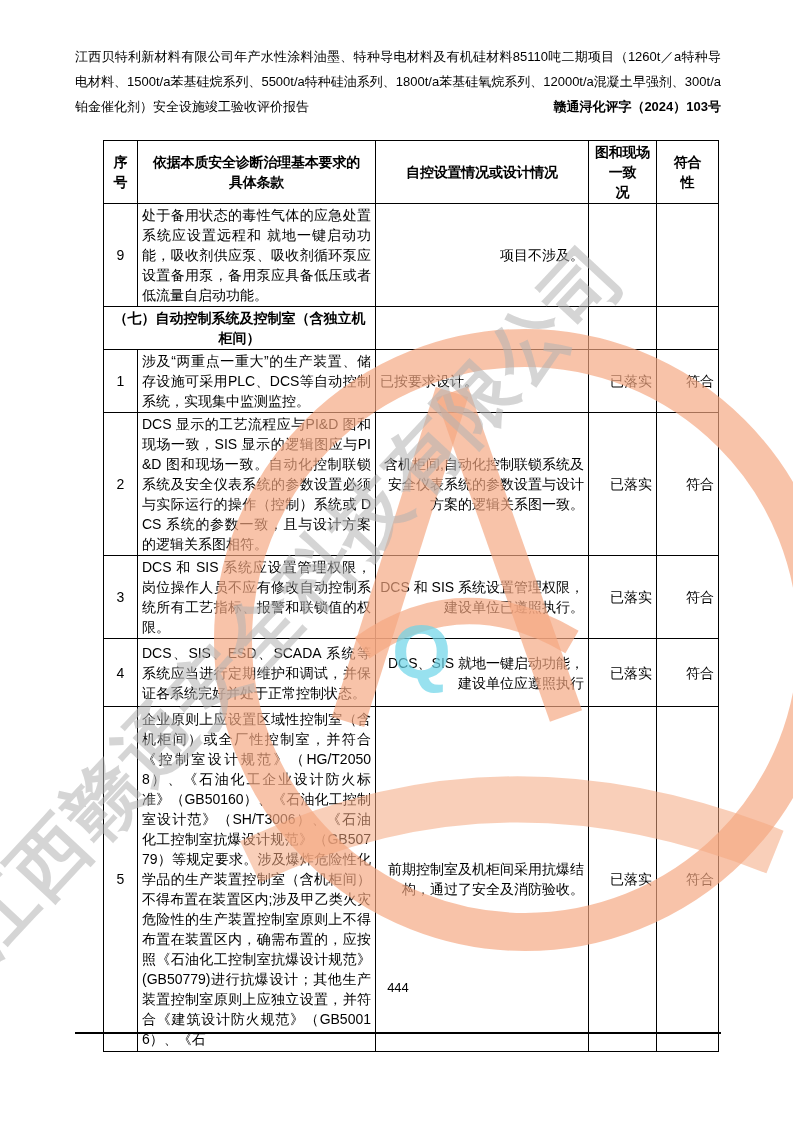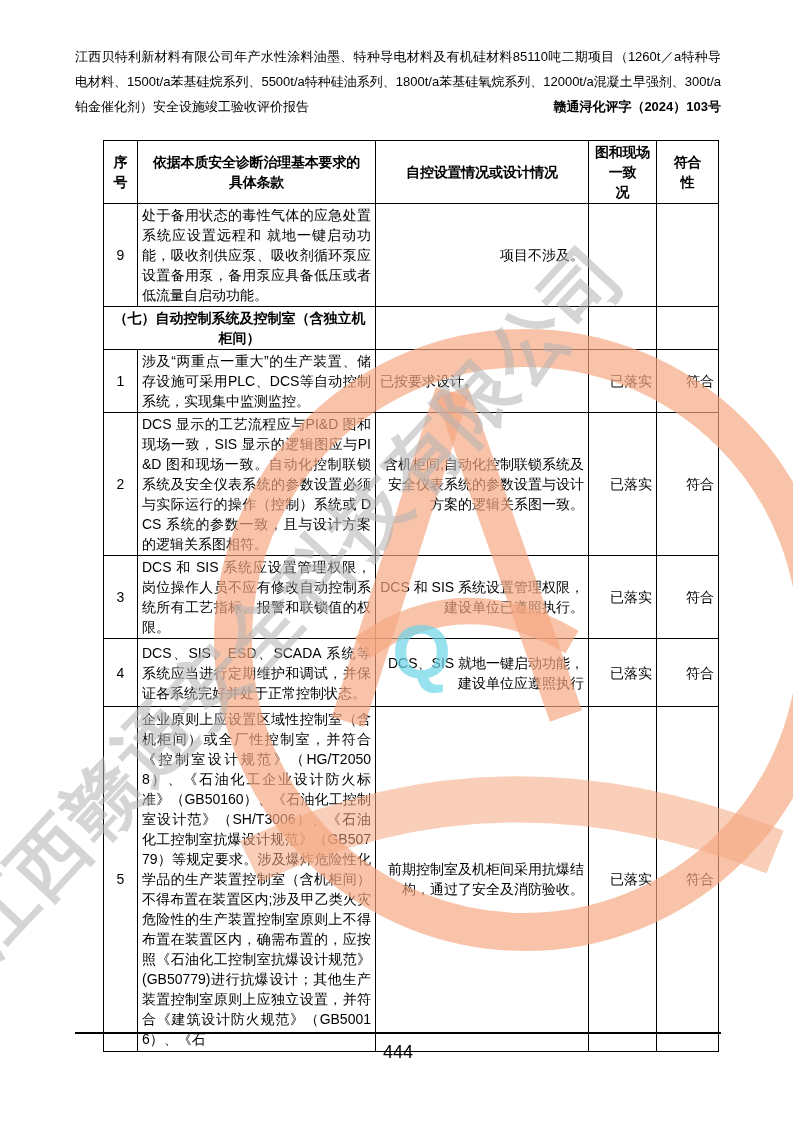--- a/index.html
+++ b/index.html
@@ -39,22 +39,22 @@
   .cell-status{text-align:right;}
   .cell-status.centered{text-align:left;}
   .cell-impl,.cell-comp{text-align:right;}
   .section-cell{font-weight:bold;text-align:center;vertical-align:top;}
   
   .footer-rule{
     position:absolute;left:75px;top:1032px;width:646px;height:0;
     border-top:2px solid #000;
   }
   .page-number{
-    position:absolute;left:75px;top:1042px;width:646px;
-    text-align:center;font-size:18px;
+    position:absolute;left:75px;top:980px;width:646px;
+    text-align:center;font-size:13px;
   }
   
   .watermark{position:absolute;inset:0;pointer-events:none;z-index:5;}
   .wm-diag{
     position:absolute;left:-28px;top:892px;
     transform:rotate(-47deg);transform-origin:0 50%;
     font-size:76px;font-weight:bold;white-space:nowrap;
     color:rgba(178,178,178,0.55);letter-spacing:2px;
   }
   .wm-q{

